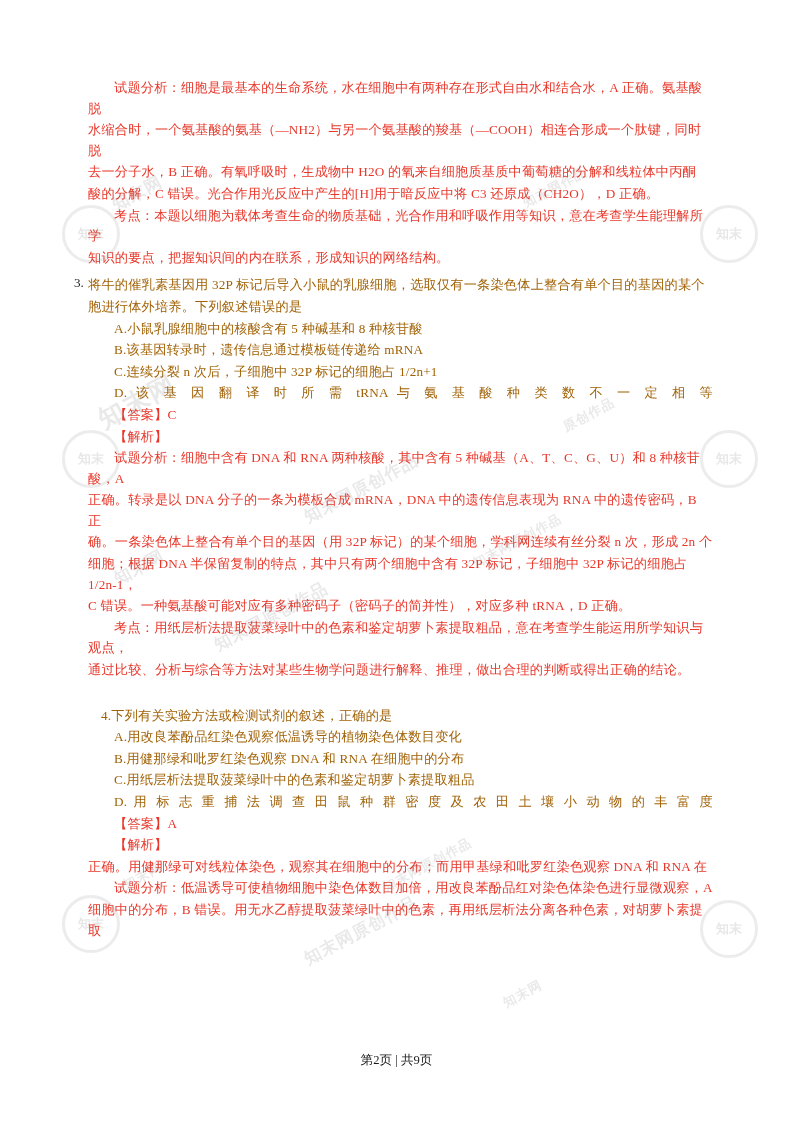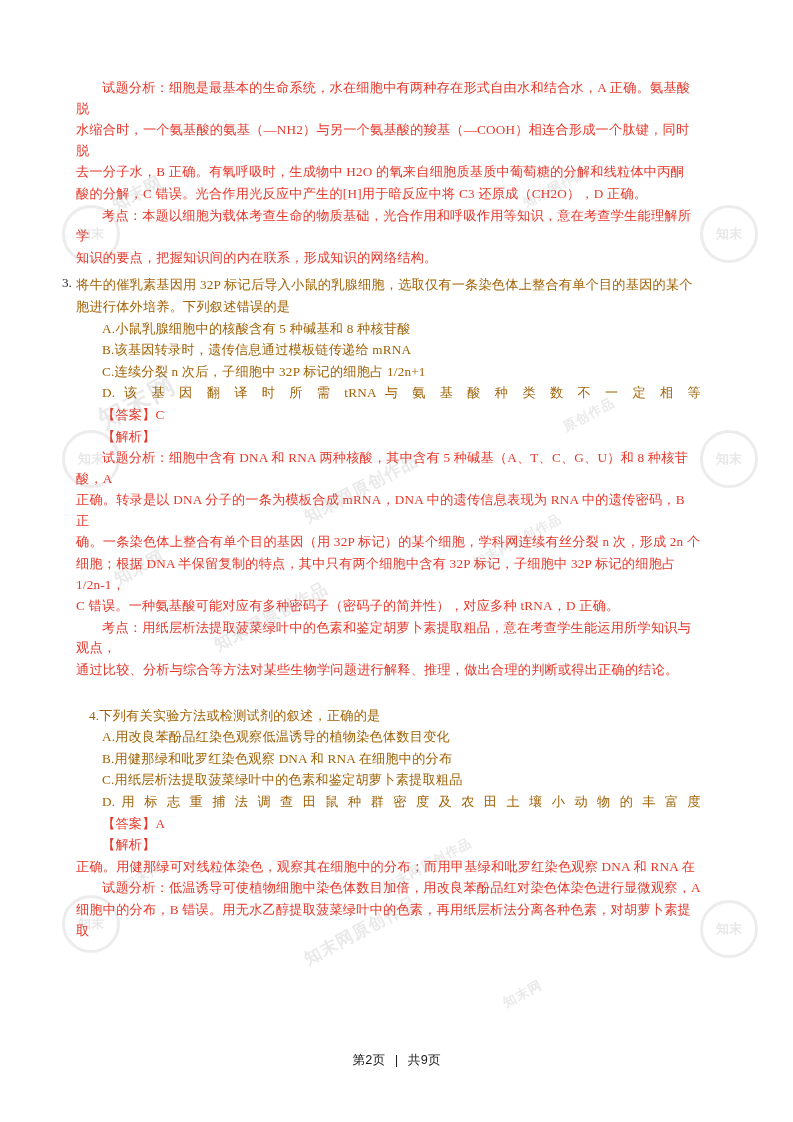--- a/index.html
+++ b/index.html
@@ -16,21 +16,21 @@
   }
   .page {
     position: absolute;
     left: 0; top: 0;
     width: 793px;
     height: 1122px;
     background: #fff;
   }
   .content {
     position: absolute;
-    left: 76px;
+    left: 88px;
     top: 78px;
     width: 625px;
   }
   .red {
     color: #e8372a;
   }
   .black {
     color: #a16207;
   }
   p {
@@ -62,21 +62,21 @@
     color: #1a1a1a;
   }
   .footer {
     position: absolute;
     left: 0;
     top: 1052px;
     width: 793px;
     text-align: center;
     font-size: 12.6px;
     color: #1a1a1a;
-    font-family: Liberation Mono, monospace;
+    font-family: Liberation Serif, serif;
   }
   
   .wm-layer {
     position: absolute;
     left: 0; top: 0;
     width: 793px; height: 1122px;
     pointer-events: none;
     overflow: hidden;
   }
   .wm {

